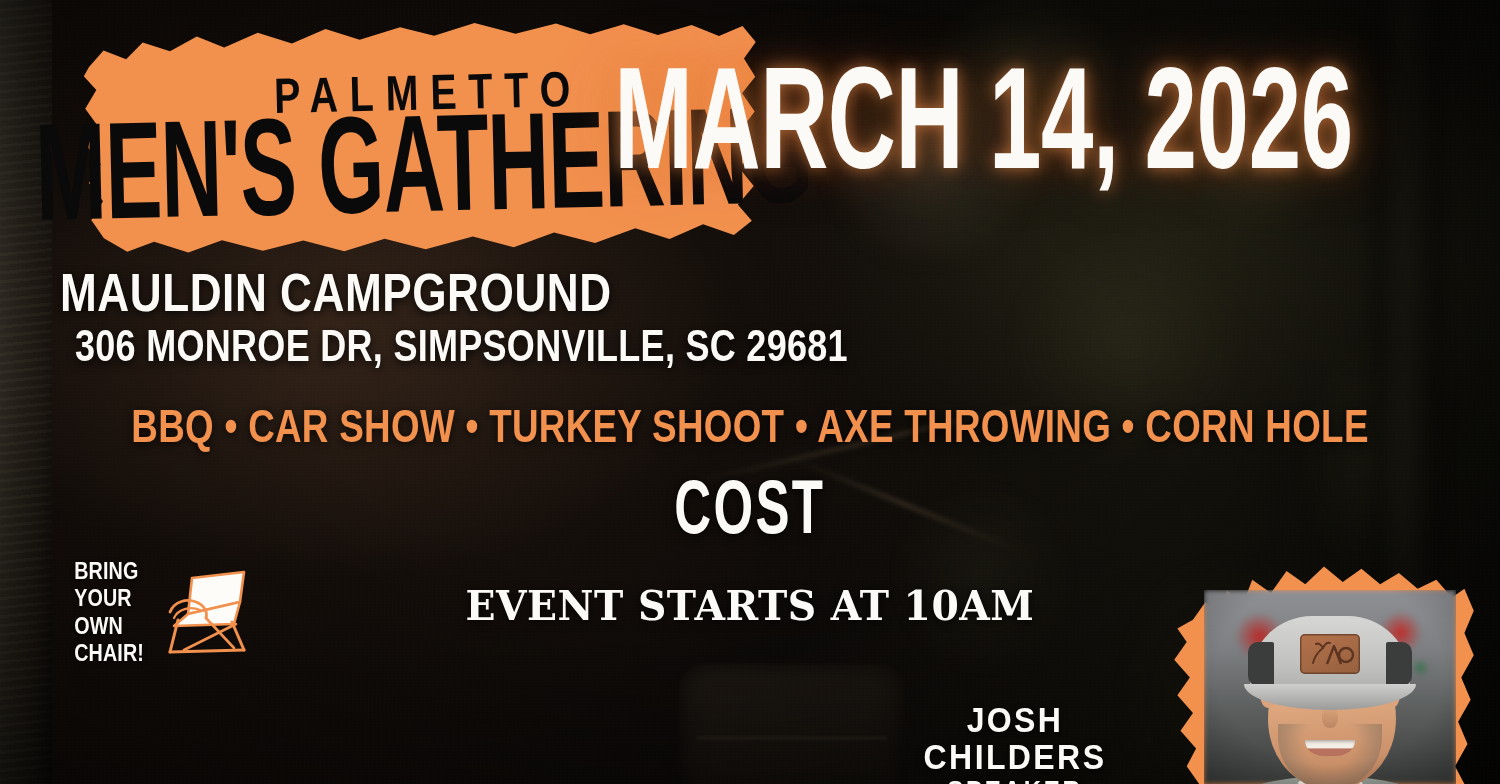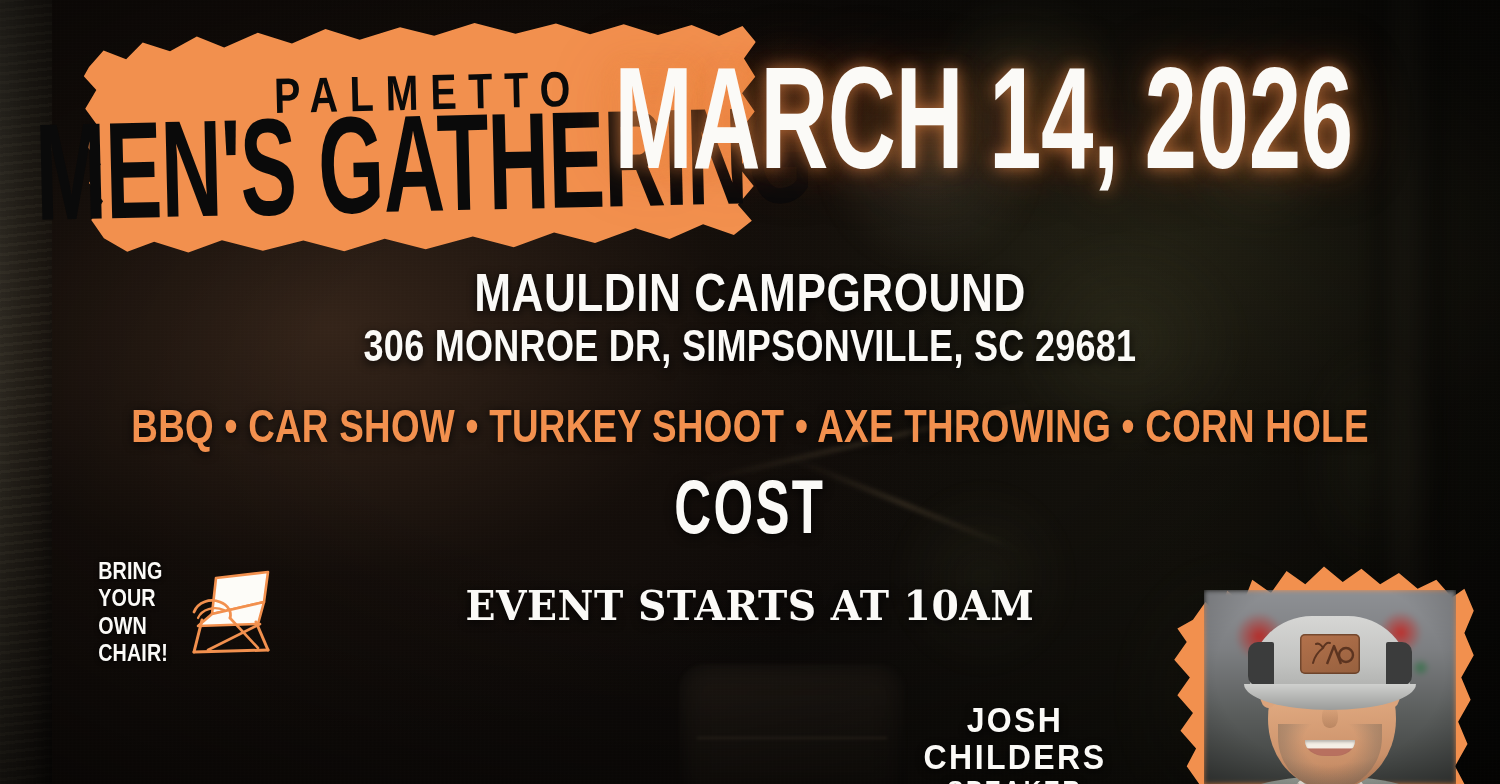--- a/index.html
+++ b/index.html
@@ -150,21 +150,21 @@
     white-space:nowrap;
     text-shadow:
       0 0 16px rgba(242,144,78,.62),
       0 0 40px rgba(228,120,52,.40),
       0 0 70px rgba(190,92,36,.26);
   }
 
   
   .venue{
     position:absolute; left:0; right:0; top:268px;
-    text-align:center;
+    text-align:left;
   }
   .venue-name{
     color:#fbfaf7;
     font-family:"Liberation Sans Narrow","Liberation Sans", sans-serif;
     font-weight:700;
     font-size:48px;
     letter-spacing:.012em;
     line-height:1.06;
     transform:scaleY(1.10) scaleX(.92);
     text-shadow:0 2px 10px rgba(0,0,0,.85);
@@ -233,21 +233,21 @@
     font-weight:700;
     font-size:41px;
     letter-spacing:.012em;
     transform:scaleX(.96);
     text-shadow:0 2px 10px rgba(0,0,0,.85);
   }
 
   
   .byoc{
     position:absolute; left:72px; top:552px; width:196px; height:120px;
-    display:flex; align-items:center;margin-left:24px;
+    display:flex; align-items:center;
   }
   .byoc-text{
     width:72px;
     color:#fbfaf7;
     font-family:"Liberation Sans Narrow","Liberation Sans", sans-serif;
     font-weight:700;
     font-size:21px;
     line-height:1.14;
     letter-spacing:.006em;
     transform:scaleY(1.14) scaleX(.94);

